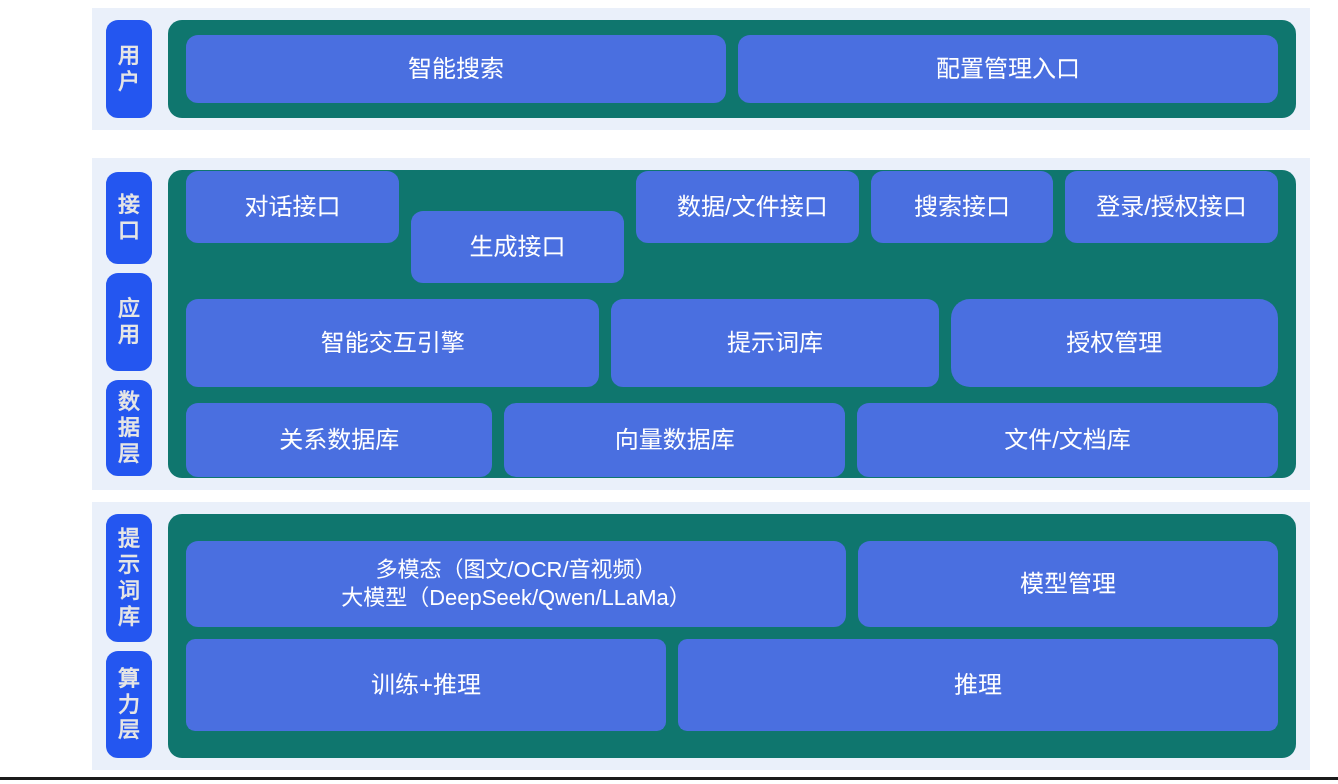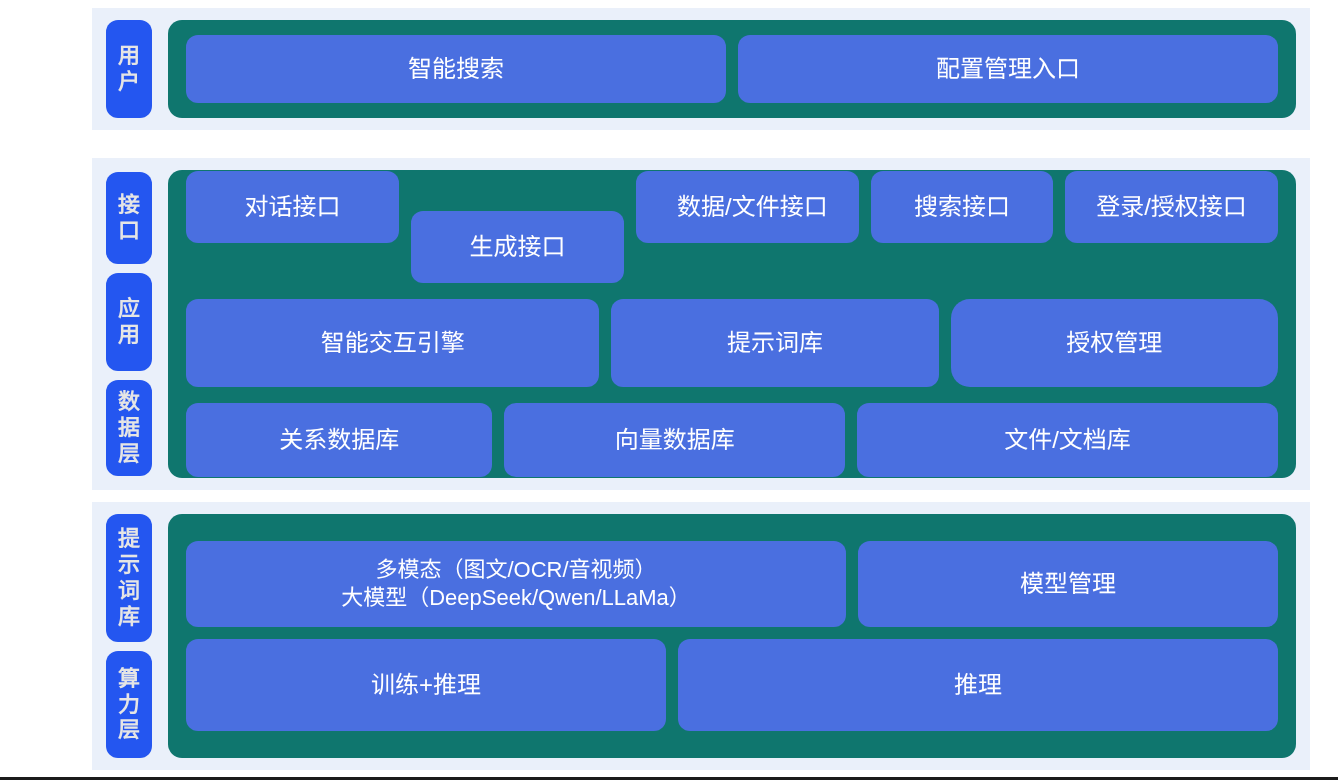--- a/index.html
+++ b/index.html
@@ -122,21 +122,21 @@
   #section-mid .row-app  .box { height: 88px; }
   #section-mid .row-data .box { height: 74px; }
 
   
   #section-base { top: 502px; height: 268px; }
   #section-base .tab-col { gap: 9px; padding-top: 12px; padding-bottom: 12px; }
   #section-base .vtab-model { flex: 0 0 128px; }
   #section-base .vtab-power { flex: 1 1 auto; }
   #section-base .card { gap: 12px; padding: 14px 18px; }
   #section-base .row-model  .box { height: 86px; }
-  #section-base .row-compute .box { height: 92px; }
+  #section-base .row-compute .box { height: 92px; border-radius: 9px; }
 
   
   #bottom-rule {
     position: absolute;
     left: 0;
     top: 777px;
     width: 1338px;
     height: 3px;
     background: #1b1b1b;
   }

